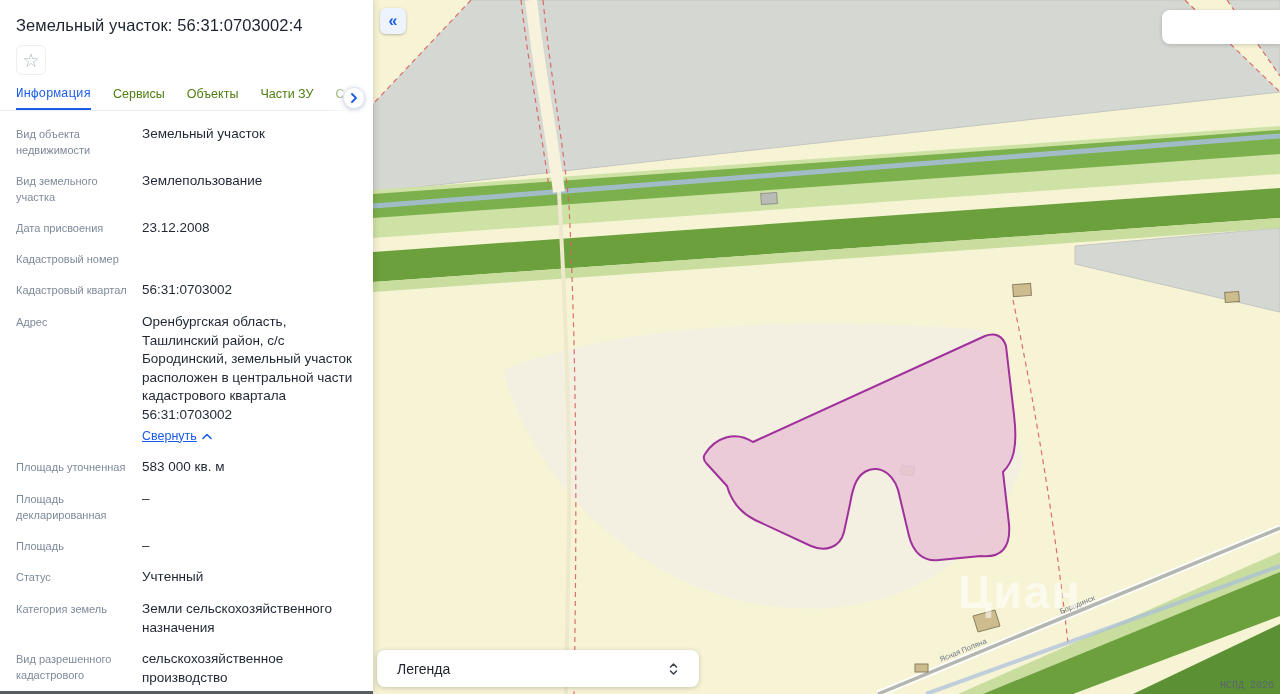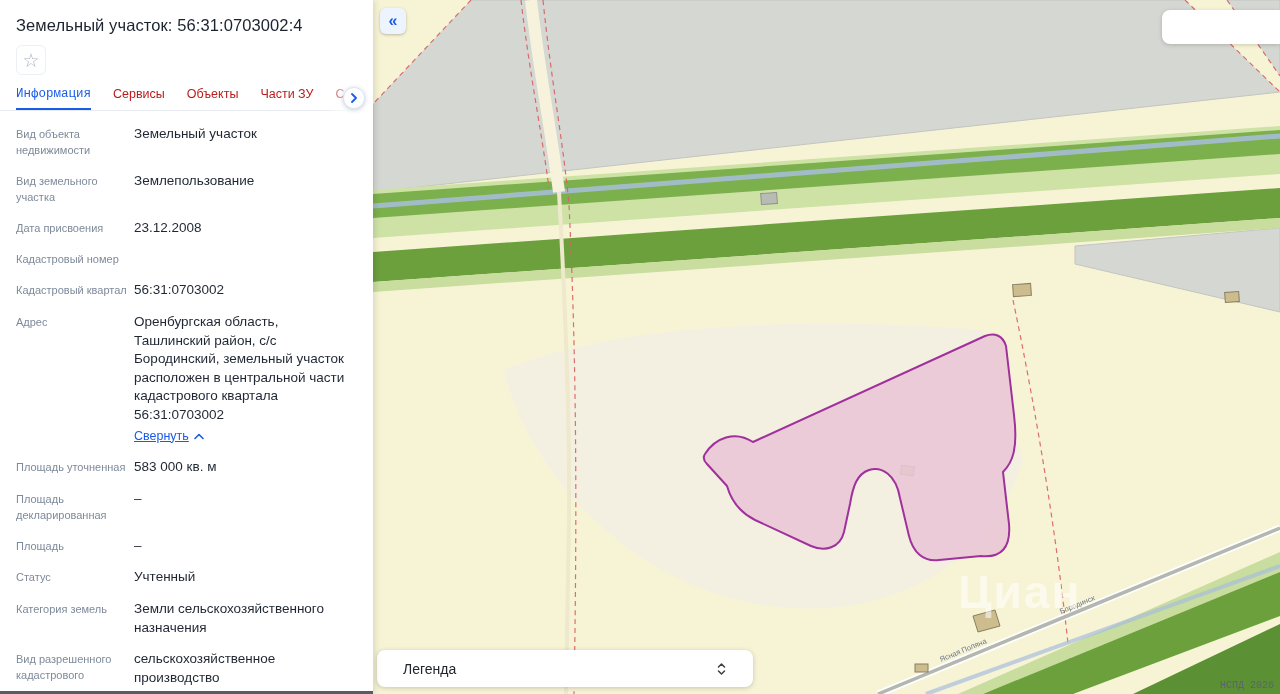--- a/index.html
+++ b/index.html
@@ -27,39 +27,39 @@
     display:flex; align-items:center; justify-content:center;
   }
   .star-btn span { font-size:19px; color:#a9b3bf; line-height:1; }
 
   .tabs {
     position:relative; display:flex; gap:22px; padding:0 16px; height:34px;
     align-items:stretch; border-bottom:1px solid #e7eaee; overflow:hidden;
     white-space:nowrap;
   }
   .tab {
-    font-size:12.5px; color:#b91c1c; display:flex; align-items:center;
+    font-size:12.5px; color:#4d7c0f; display:flex; align-items:center;
     cursor:pointer; border-bottom:2px solid transparent; padding-top:2px;
   }
   .tab.active { color:#1a5ce8; border-bottom-color:#1a5ce8; font-weight:500;font-family:Liberation Mono, monospace; }
   .tabs-fade {
     position:absolute; right:0; top:80px; width:48px; height:32px; z-index:6;
     background:linear-gradient(to right, rgba(255,255,255,0), #ffffff 60%);
     pointer-events:none;
   }
   .tab-scroll {
     position:absolute; right:8px; top:87px; width:22px; height:22px; z-index:7;
     background:#fff; border:1px solid #dfe6f2; border-radius:50%;
     box-shadow:0 1px 4px rgba(30,60,120,.25); cursor:pointer;
     display:flex; align-items:center; justify-content:center;
   }
 
   .fields { padding:14px 16px 0 16px; }
   .field-row {
-    display:grid; grid-template-columns:112px 1fr; column-gap:6px;
+    display:grid; grid-template-columns:112px 1fr; column-gap:14px;
     margin-bottom:13px; align-items:start;
   }
   .field-label { font-size:11px; color:#7e8a9a; line-height:1.45; padding-top:2px; }
   .field-value { font-size:13.5px; color:#1f2733; line-height:1.38; }
   .collapse-link {
     display:inline-flex; align-items:center; gap:5px; margin-top:3px;
     font-size:12.5px; color:#1a5ce8; text-decoration:underline; cursor:pointer;
   }
 
   
@@ -71,24 +71,24 @@
     background:#eef4fd; border:none; border-radius:6px; cursor:pointer;
     color:#1a5ce8; font-size:16px; font-weight:bold; line-height:24px;
     box-shadow:0 1px 3px rgba(0,0,0,.25); z-index:4;
   }
   .search-box {
     position:absolute; right:0; top:10px; width:118px; height:34px;
     background:#fff; border-radius:8px 0 0 8px;
     box-shadow:0 1px 4px rgba(0,0,0,.18); z-index:4;
   }
   .legend-bar {
-    position:absolute; left:4px; bottom:7px; width:376px; height:37px;
+    position:absolute; left:4px; bottom:7px; width:322px; height:37px;
     background:#fff; border-radius:8px; box-shadow:0 1px 5px rgba(0,0,0,.2);
     display:flex; align-items:center; justify-content:space-between;
-    padding:0 26px; z-index:4; cursor:pointer;
+    padding:0 20px; z-index:4; cursor:pointer;
   }
   .legend-bar span { font-size:14px; color:#20262e; }
   .attribution {
     position:absolute; right:6px; bottom:3px; font-size:10px; color:#5a6470;
     z-index:3;
     font-family:Liberation Mono, monospace;
   }
 </style>
 </head>
 <body>

